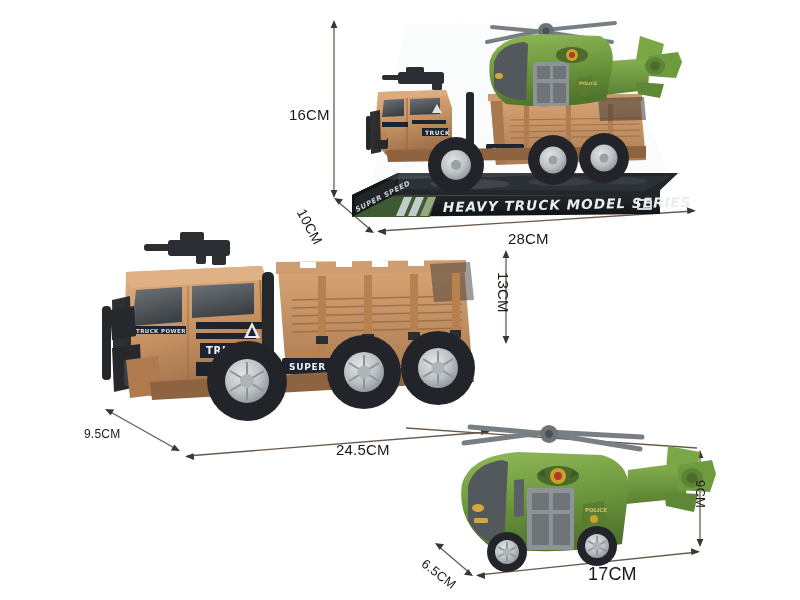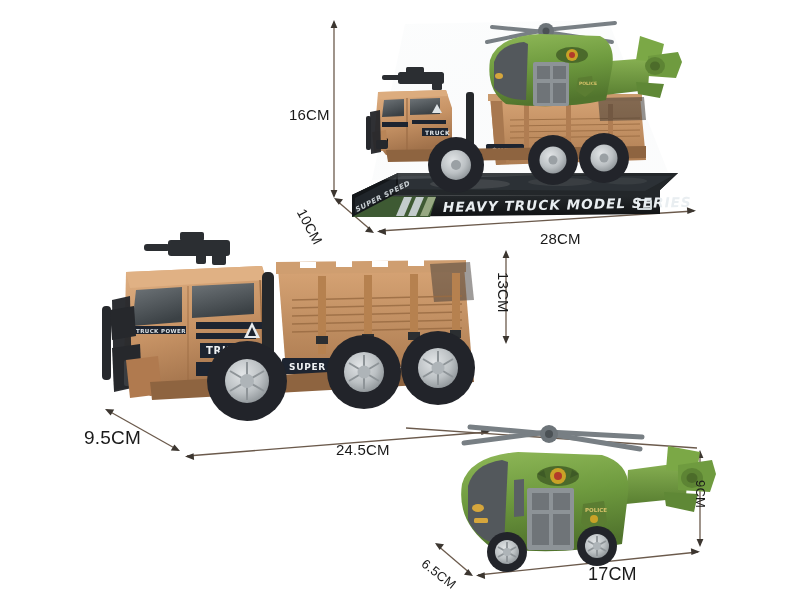--- a/index.html
+++ b/index.html
@@ -460,25 +460,25 @@
     <g>
       <text id="svg-box-front" x="443" y="212" font-family="DejaVu Sans, sans-serif" font-size="13.5" font-weight="bold" font-style="italic" fill="#e9eef1" letter-spacing="1.1" transform="rotate(-1.2 443 212)">HEAVY TRUCK MODEL SERIES</text>
       <text id="svg-box-side" x="357" y="212" font-family="DejaVu Sans, sans-serif" font-size="7" font-weight="bold" font-style="italic" fill="#c9d0d4" letter-spacing="0.6" transform="rotate(-27 357 212)">SUPER SPEED</text>
     </g>
   </svg>
 
   <div class="dim-label" style="left:289px; top:106px; font-size:15px;text-align:center;">16CM</div>
 
   <div class="dim-label" style="left:308px; top:206px; font-size:14px; transform:rotate(62deg); transform-origin:left top;">10CM</div>
 
-  <div class="dim-label" style="left:508px; top:230px; font-size:15px;margin-left:32px;">28CM</div>
+  <div class="dim-label" style="left:508px; top:230px; font-size:15px;">28CM</div>
 
   <div class="dim-label" style="left:512px; top:272px; font-size:15px; transform:rotate(90deg); transform-origin:left top;">13CM</div>
 
-  <div class="dim-label" style="left:84px; top:427px; font-size:19px;">9.5CM</div>
+  <div class="dim-label" style="left:84px; top:427px; font-size:12px;">9.5CM</div>
 
   <div class="dim-label" style="left:336px; top:441px; font-size:15px;">24.5CM</div>
 
   <div class="dim-label" style="left:708px; top:480px; font-size:13px; transform:rotate(90deg); transform-origin:left top;">9CM</div>
 
   <div class="dim-label" style="left:428px; top:556px; font-size:13px; transform:rotate(38deg); transform-origin:left top;">6.5CM</div>
 
   <div class="dim-label" style="left:588px; top:564px; font-size:18px;">17CM</div>
 
 </div>

